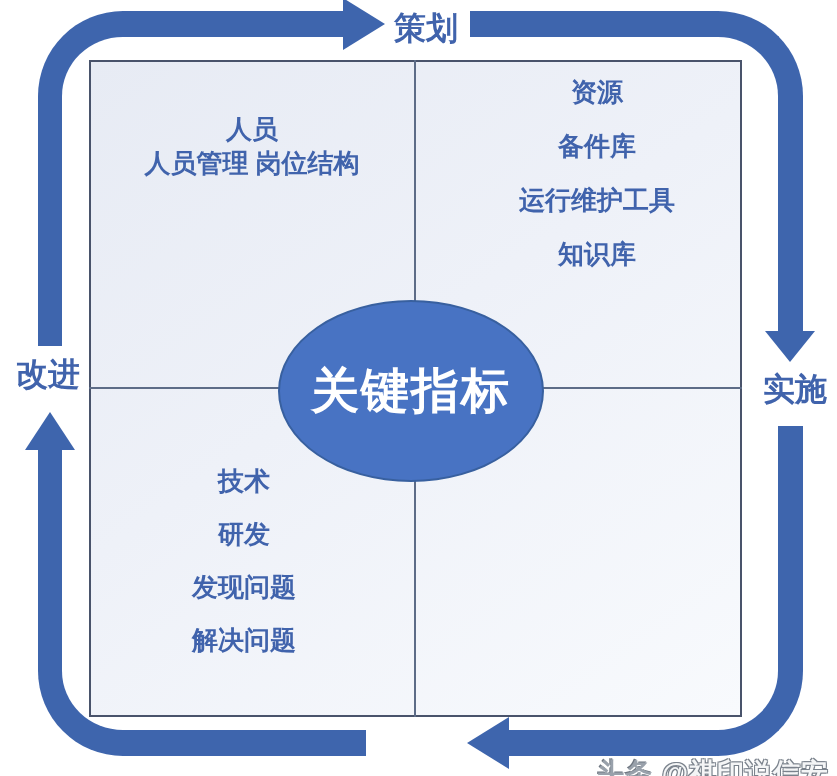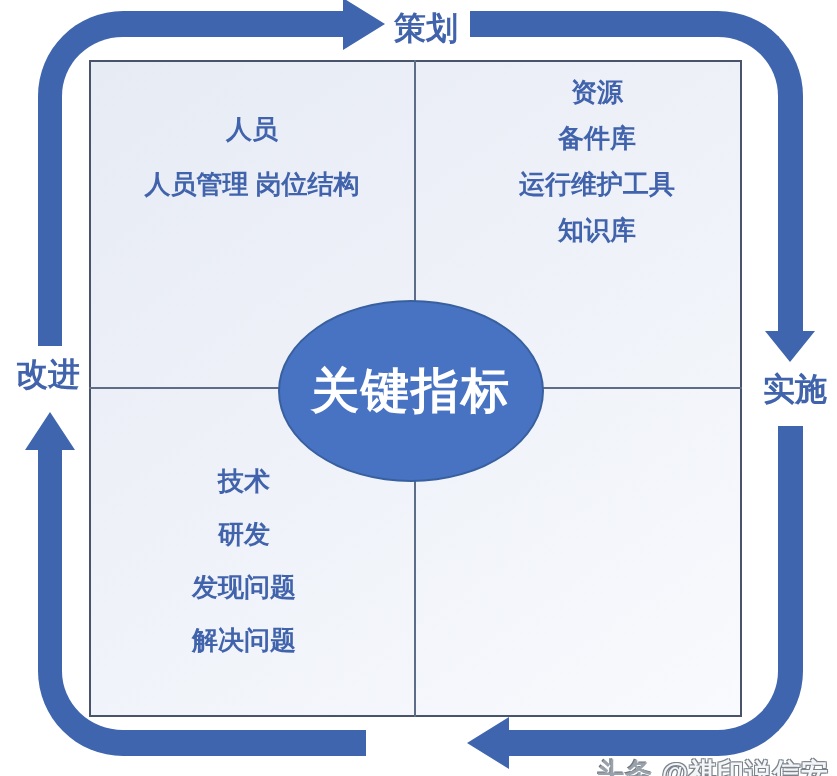--- a/index.html
+++ b/index.html
@@ -54,22 +54,22 @@
     background:linear-gradient(145deg, var(--box-bg-start) 0%, #eef1f8 45%, var(--box-bg-end) 100%); }
   .divider { position:absolute; background:var(--divider); z-index:2; }
   .div-v { left:414px; top:60px;  width:2px;   height:657px; }
   .div-h { left:89px;  top:387px; width:653px; height:2px; }
 
   
   .quad { position:absolute; z-index:3; width:326px; display:flex;
     flex-direction:column; align-items:center; }
   .quad .row { line-height:34px; font-size:26px; font-weight:bold;
     color:var(--text); white-space:pre; }
-  .quad-tl { left:89px;  top:112px; gap:21px; }
-  .quad-tr { left:416px; top:75px;  gap:12px; padding-left:36px; }
+  .quad-tl { left:89px;  top:112px; }
+  .quad-tr { left:416px; top:75px;  gap:20px; padding-left:36px; }
   .quad-bl { left:89px;  top:464px; gap:19px; padding-right:16px; }
   .quad-br { left:416px; top:436px; gap:21px; }
   .quad-br .row { font-size:25px; }
 
   
   .ellipse { position:absolute; left:278px; top:300px; width:266px; height:182px;
     z-index:5; border-radius:50%; background:var(--ellipse-fill);
     border:2px solid var(--ellipse-stroke);
     display:flex; align-items:center; justify-content:center; }
   .ellipse span { color:var(--center-text); font-size:48px; font-weight:bold;

